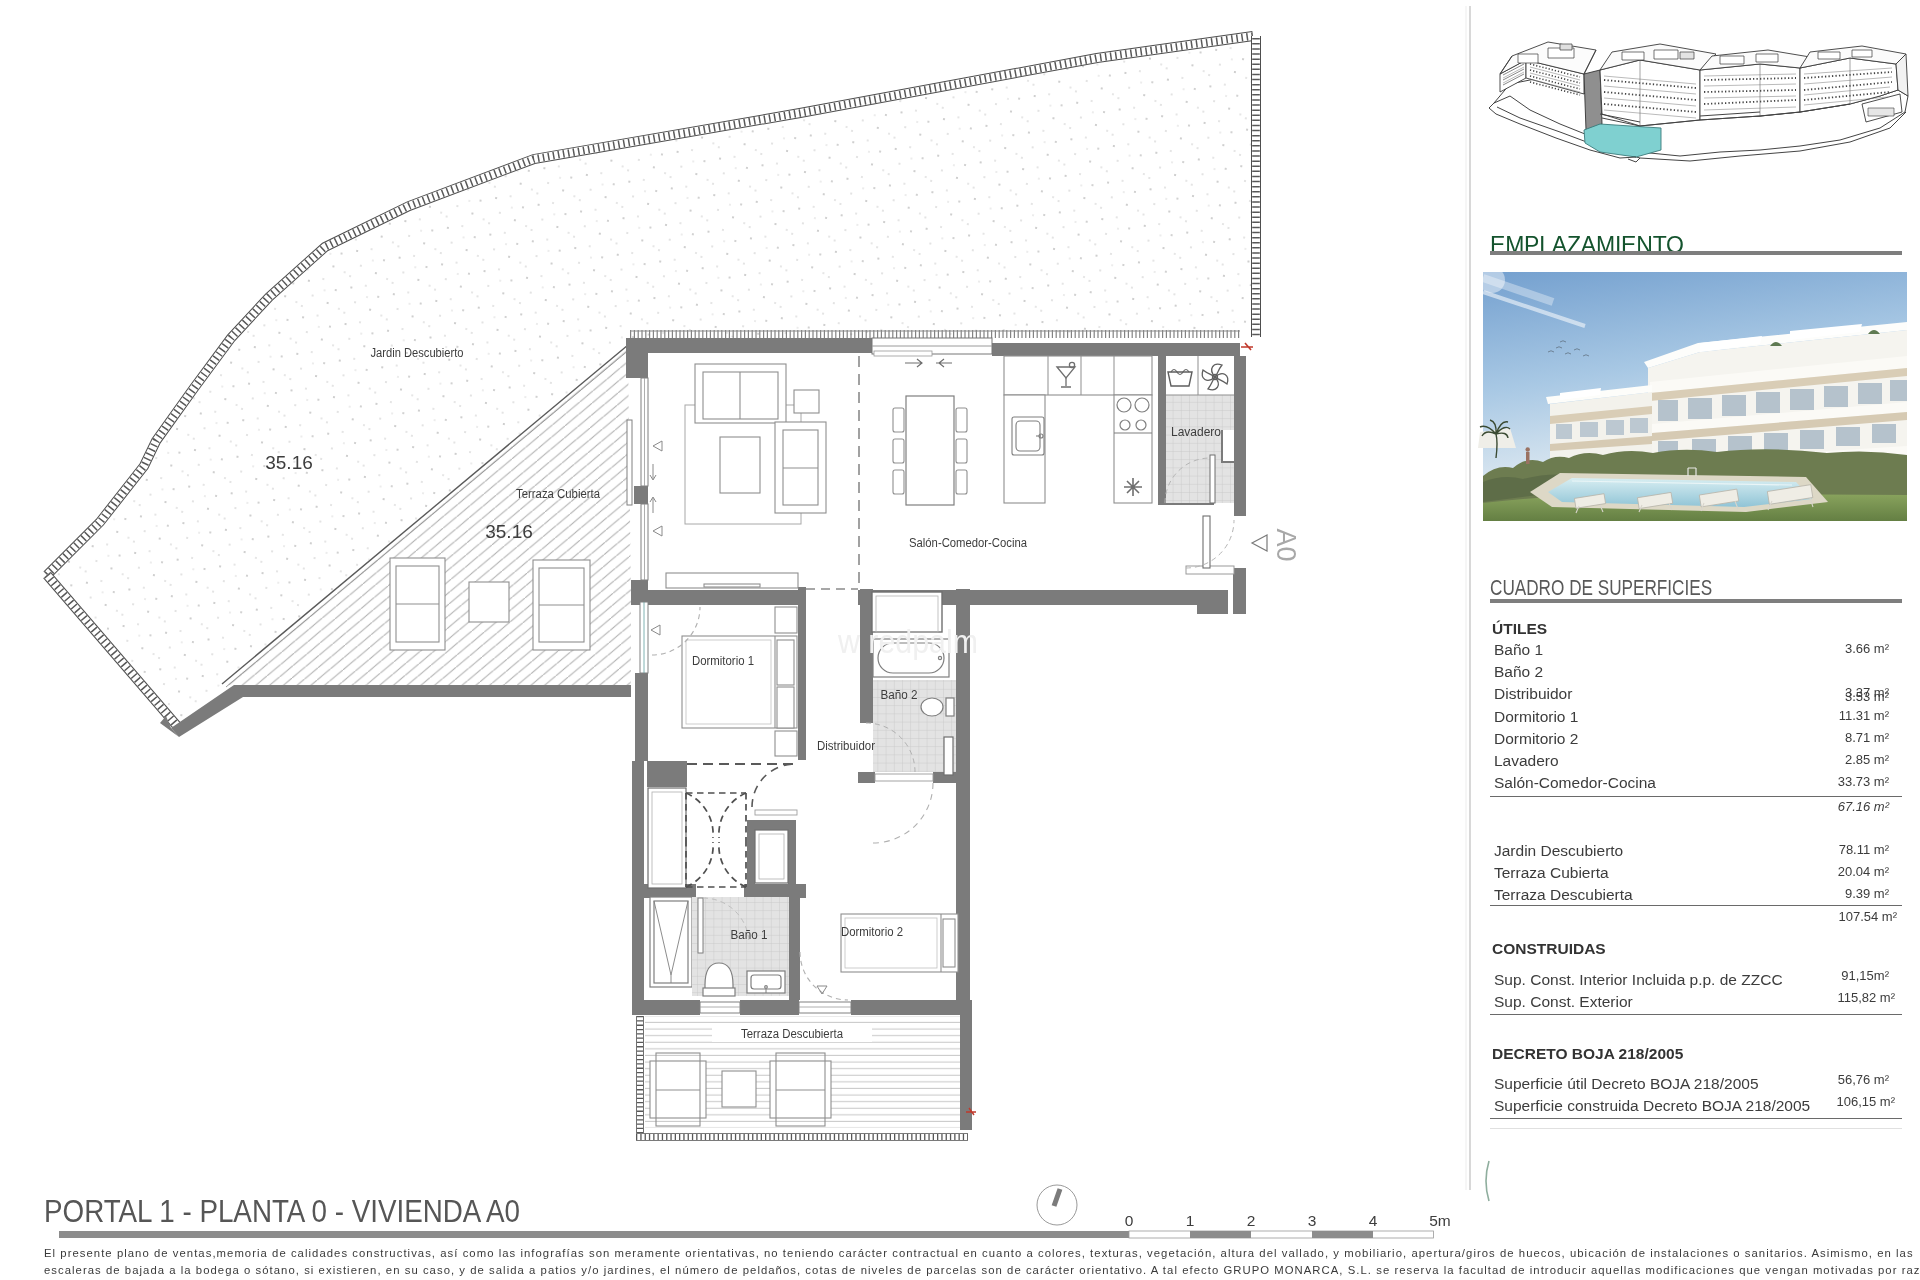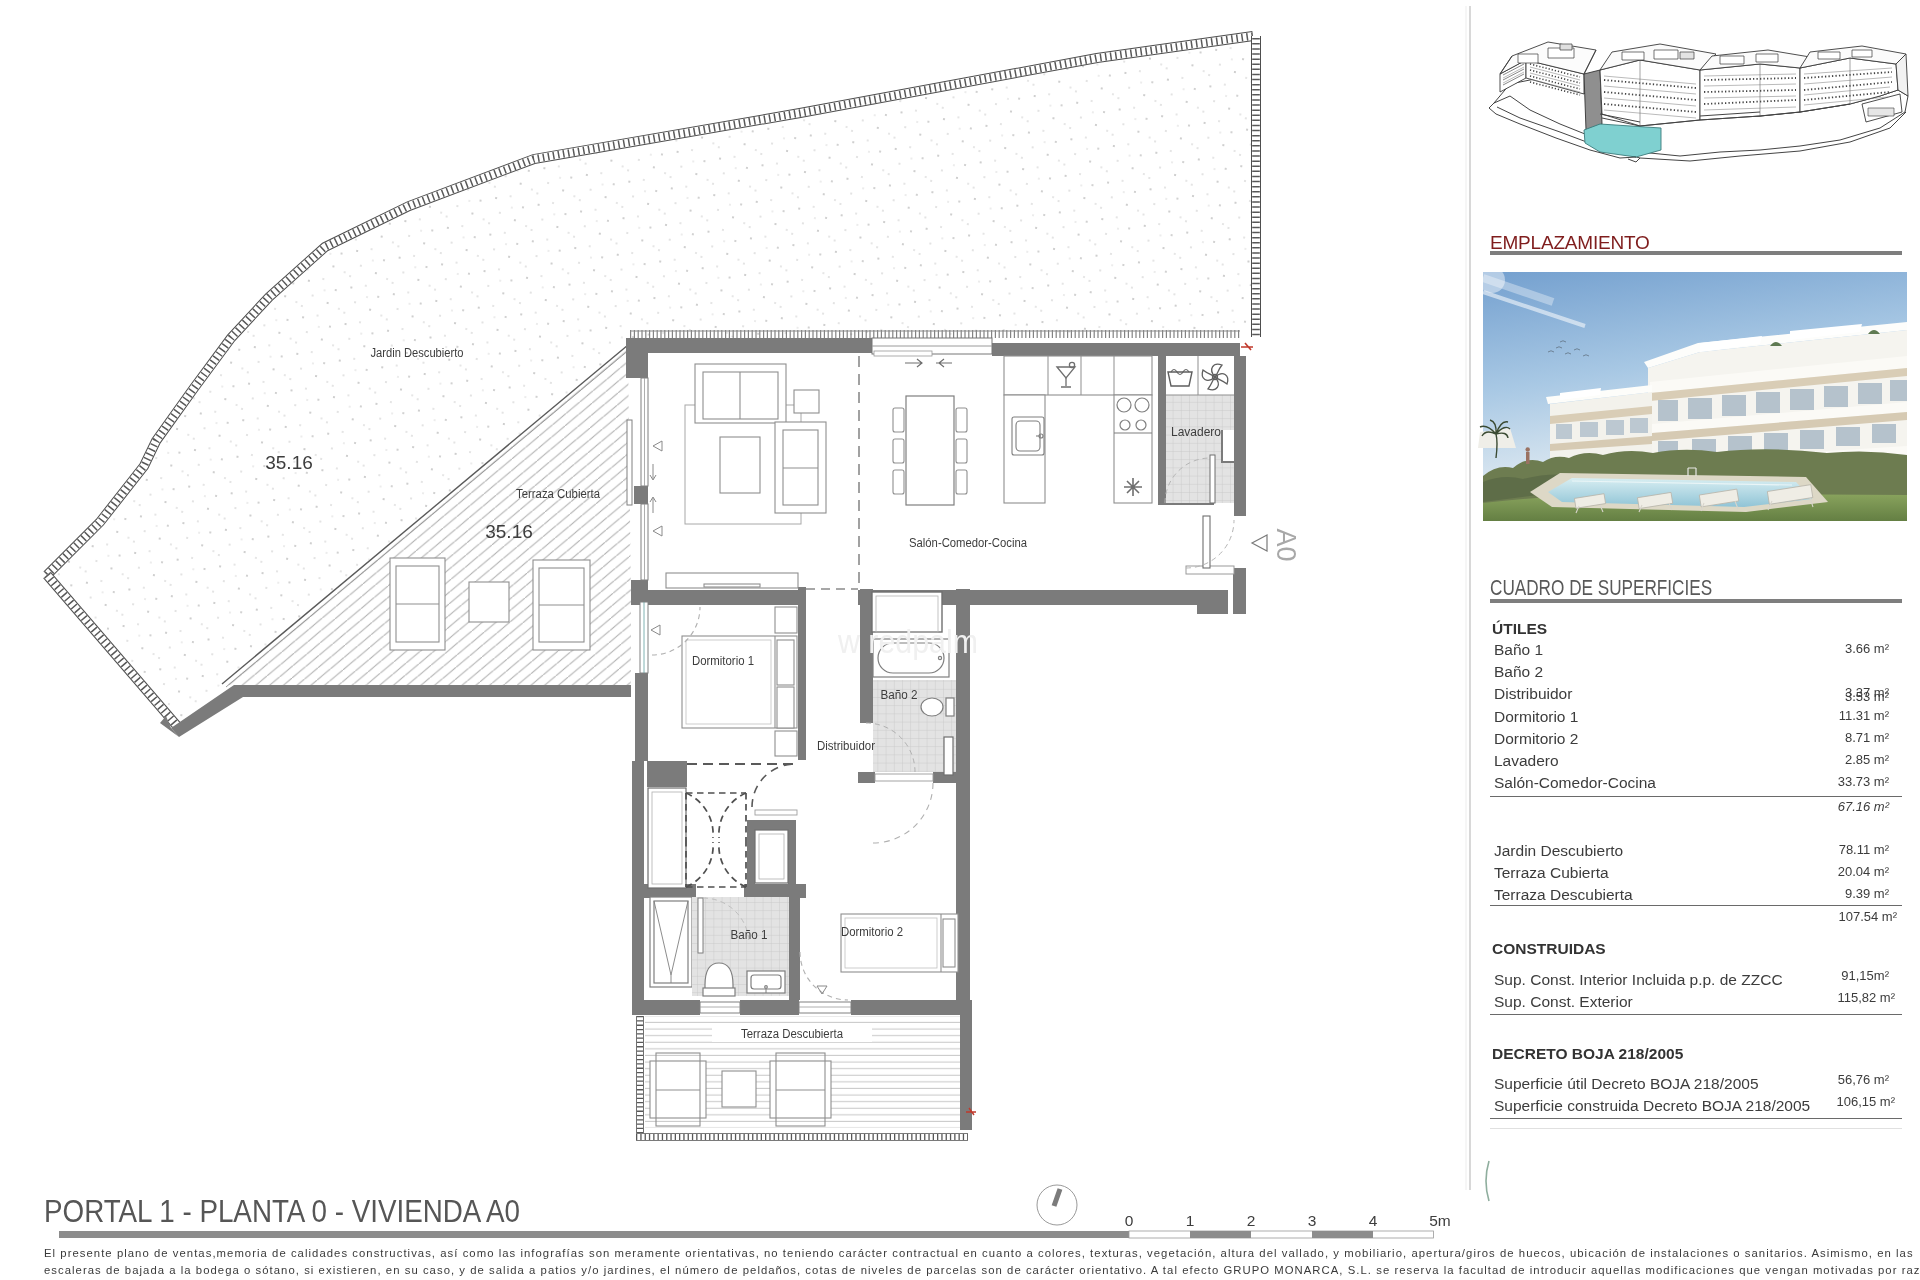--- a/index.html
+++ b/index.html
@@ -651,21 +651,21 @@
 <g font-size="15.5" fill="#3d3d3d" text-anchor="middle">
   <text x="1129" y="1226">0</text>
   <text x="1190" y="1226">1</text>
   <text x="1251" y="1226">2</text>
   <text x="1312" y="1226">3</text>
   <text x="1373" y="1226">4</text>
   <text x="1440" y="1226">5m</text>
 </g>
 </svg>
 
-<div class="abs" style="left:1490px;top:232px;font-size:19px;color:#7f1d1d;letter-spacing:-0.2px;">EMPLAZAMIENTO</div>
+<div class="abs" style="left:1490px;top:232px;font-size:23px;color:#14532d;letter-spacing:-0.2px;">EMPLAZAMIENTO</div>
 
 <div class="abs" style="left:1490px;top:251px;width:412px;height:4px;background:#7e7e7e;"></div>
 
 <div class="abs" style="left:1490px;top:575px;font-size:22px;color:#595959;transform:scaleX(0.78);transform-origin:0 0;white-space:nowrap;">CUADRO DE SUPERFICIES</div>
 
 <div class="abs" style="left:1490px;top:599px;width:412px;height:4px;background:#7e7e7e;"></div>
 
 <div class="hdr" style="left:1492px;top:620px;">ÚTILES</div>
 
 <div class="row" style="left:1494px;top:641px;">Baño 1</div>

